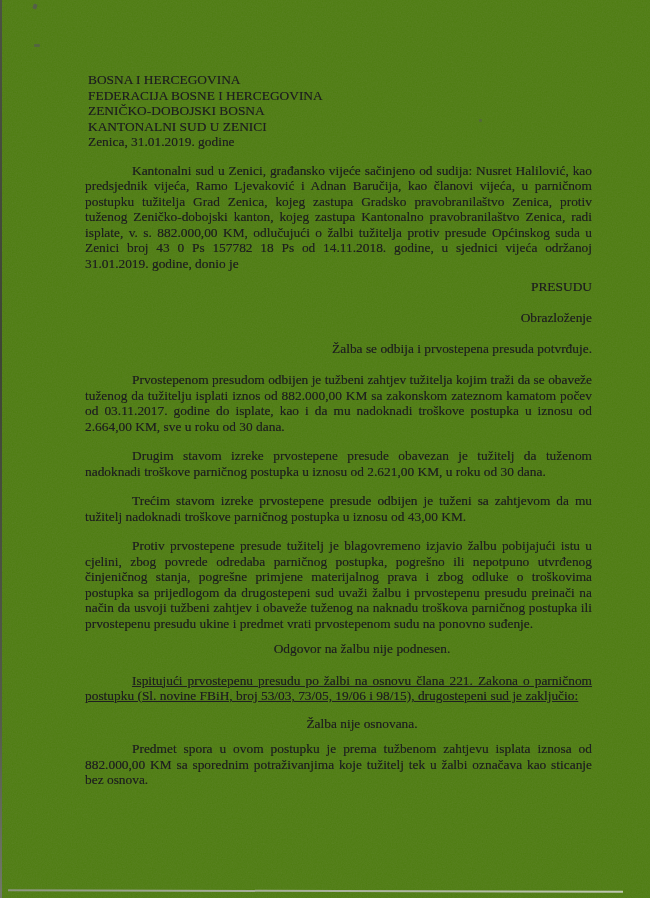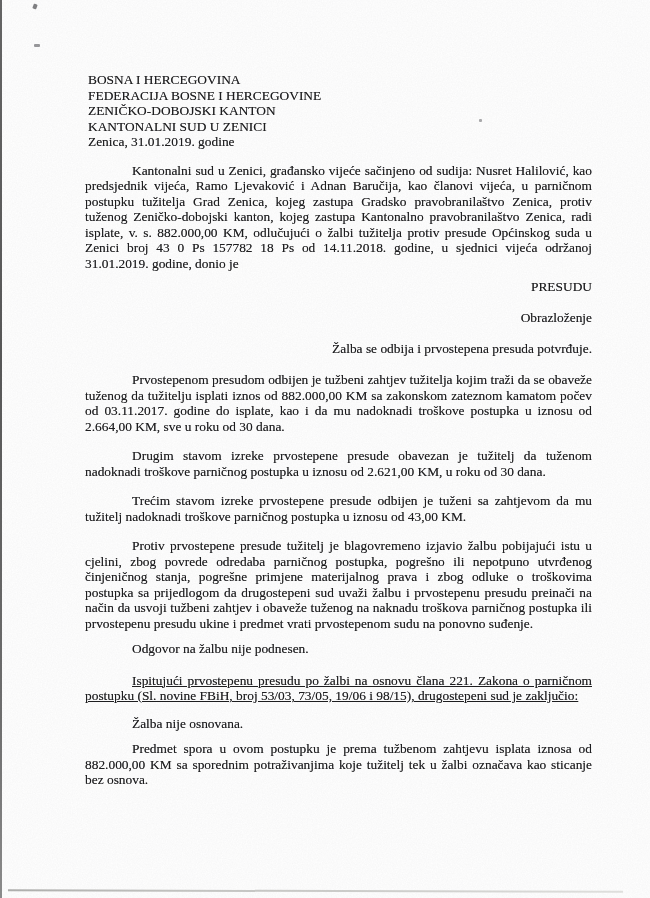--- a/index.html
+++ b/index.html
@@ -5,21 +5,21 @@
   html, body {
     margin: 0;
     padding: 0;
     background: #e9e9e9;
   }
   .page {
     position: relative;
     width: 650px;
     height: 898px;
     margin: 0 auto;
-    background: #ffffff;
+    background: #4d7c0f;
     overflow: hidden;
     font-family: "Liberation Serif", "DejaVu Serif", serif;
     color: #1d1d1f;
   }
   .paper-noise {
     position: absolute;
     top: 0; left: 0;
     width: 650px; height: 898px;
     opacity: 0.55;
     pointer-events: none;
@@ -45,21 +45,21 @@
     text-align: justify;
     text-indent: 47px;
   }
   .centered {
     margin: 0;
     text-align: right;
     text-indent: 0;
   }
   .noindent {
     text-indent: 47px;
-    text-align: left;
+    text-align: center;
   }
   .mt8  { margin-top: 8px; }
   .mt10 { margin-top: 10px; }
   .mt12 { margin-top: 12px; }
   .mt13 { margin-top: 13px; }
   .mt14 { margin-top: 14px; }
   .mt15 { margin-top: 15.5px; }
   .mt16 { margin-top: 16px; text-decoration: underline; }
   .edge-line-left {
     position: absolute;
@@ -106,22 +106,22 @@
   <div class="edge-line-left"></div>
   <div class="bottom-scan-line"></div>
   <div class="speck speck-1"></div>
   <div class="speck speck-2"></div>
   <div class="speck speck-3"></div>
 
   <div class="content">
 
     <div class="header-block">
       <div>BOSNA I HERCEGOVINA</div>
-      <div>FEDERACIJA BOSNE I HERCEGOVINE</div>
-      <div>ZENIČKO-DOBOJSKI KANTON</div>
+      <div>FEDERACIJA BOSNE I HERCEGOVINA</div>
+      <div>ZENIČKO-DOBOJSKI BOSNA</div>
       <div>KANTONALNI SUD U ZENICI</div>
       <div>Zenica, 31.01.2019. godine</div>
     </div>
 
     <p class="para mt13">Kantonalni sud u Zenici, građansko vijeće sačinjeno od sudija: Nusret Halilović, kao predsjednik vijeća, Ramo Ljevaković i Adnan Baručija, kao članovi vijeća, u parničnom postupku tužitelja Grad Zenica, kojeg zastupa Gradsko pravobranilaštvo Zenica, protiv tuženog Zeničko-dobojski kanton, kojeg zastupa Kantonalno pravobranilaštvo Zenica, radi isplate, v. s. 882.000,00 KM, odlučujući o žalbi tužitelja protiv presude Općinskog suda u Zenici broj 43 0 Ps 157782 18 Ps od 14.11.2018. godine, u sjednici vijeća održanoj 31.01.2019. godine, donio je</p>
 
     <p class="centered mt8">PRESUDU</p>
     <p class="centered mt15">Obrazloženje</p>
     <p class="centered mt15">Žalba se odbija i prvostepena presuda potvrđuje.</p>
 

